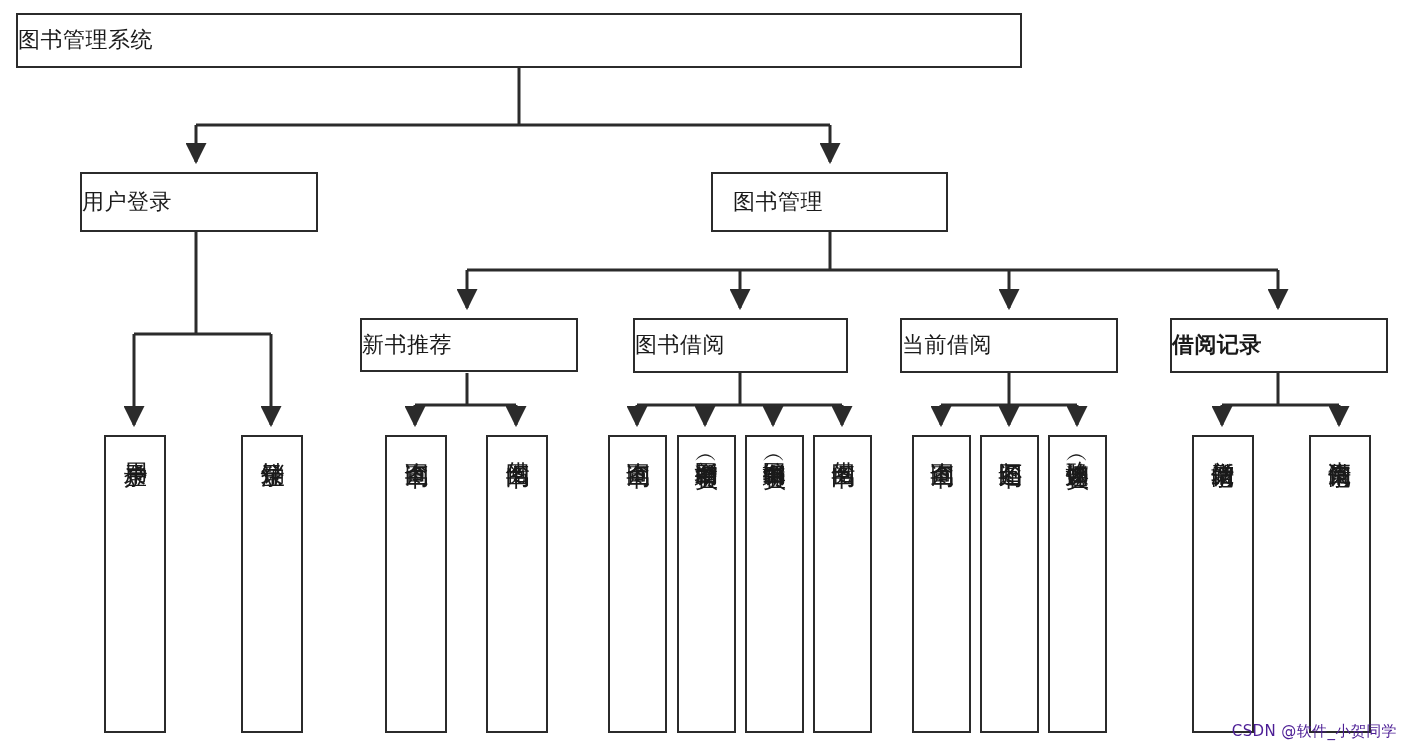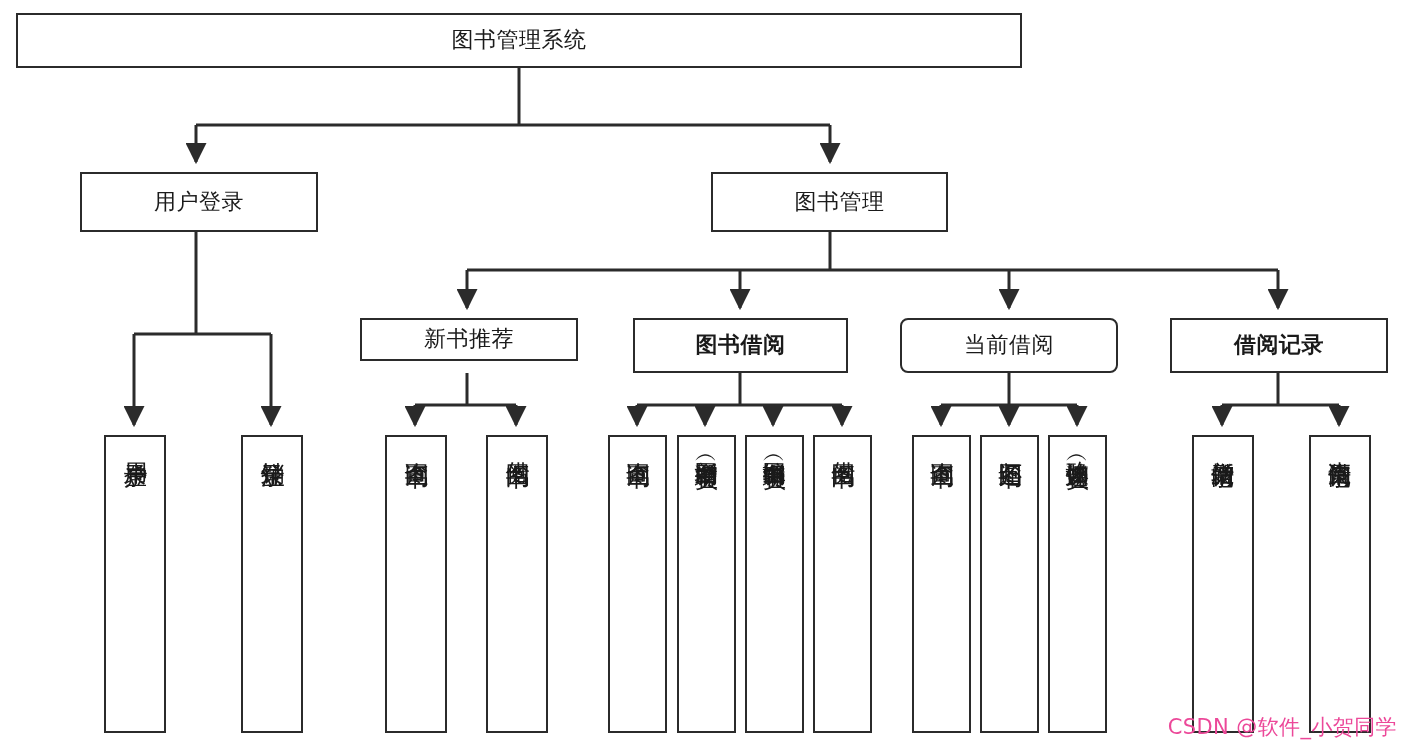--- a/index.html
+++ b/index.html
@@ -18,21 +18,21 @@
     background: #ffffff;
     overflow: hidden;
   }
   .node {
     position: absolute;
     box-sizing: border-box;
     border: 2px solid #2b2b2b;
     background: #ffffff;
     display: flex;
     align-items: center;
-    justify-content: center;
+    justify-content: flex-start;
     color: #1a1a1a;
   }
   .node-h .label {
     font-size: 22px;
     line-height: 1.1;
     letter-spacing: 0.5px;
     white-space: nowrap;
   }
   .node-v {
     padding: 6px 2px;
@@ -57,22 +57,22 @@
     left: 0;
     top: 0;
     width: 1405px;
     height: 747px;
     pointer-events: none;
   }
   #watermark {
     position: absolute;
     right: 8px;
     bottom: 6px;
-    font-size: 21px;
-    color: #ec4899;
+    font-size: 15px;
+    color: #4c1d95;
     letter-spacing: 0.4px;
     white-space: nowrap;
   }
 </style>
 </head>
 <body>
 
 <div id="diagram-root">
 
   <svg id="connectors" viewBox="0 0 1405 747" width="1405" height="747" aria-hidden="true">
@@ -129,27 +129,27 @@
     <span class="label">图书管理系统</span>
   </div>
 
   <div class="node node-h" style="left:80px; top:172px; width:238px; height:60px;">
     <span class="label">用户登录</span>
   </div>
   <div class="node node-h" style="left:711px; top:172px; width:237px; height:60px;padding-left:20px;">
     <span class="label">图书管理</span>
   </div>
 
-  <div class="node node-h" style="left:360px; top:318px; width:218px; height:43px;">
+  <div class="node node-h" style="left:360px; top:318px; width:218px; height:54px;">
     <span class="label">新书推荐</span>
   </div>
-  <div class="node node-h" style="left:633px; top:318px; width:215px; height:55px;font-weight:bold;">
+  <div class="node node-h" style="left:633px; top:318px; width:215px; height:55px;">
     <span class="label">图书借阅</span>
   </div>
-  <div class="node node-h" style="left:900px; top:318px; width:218px; height:55px;border-radius:8px;">
+  <div class="node node-h" style="left:900px; top:318px; width:218px; height:55px;">
     <span class="label">当前借阅</span>
   </div>
   <div class="node node-h" style="left:1170px; top:318px; width:218px; height:55px;font-weight:bold;">
     <span class="label">借阅记录</span>
   </div>
 
   <div class="node node-v" style="left:104px; top:435px; width:62px; height:298px;">
     <span class="label">用户登录</span>
   </div>
   <div class="node node-v" style="left:241px; top:435px; width:62px; height:298px;">

